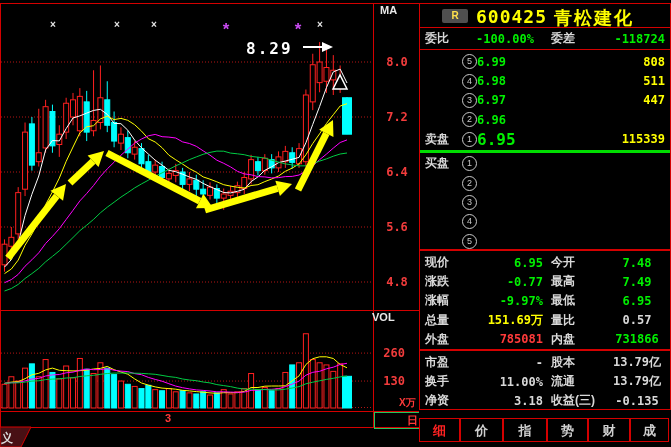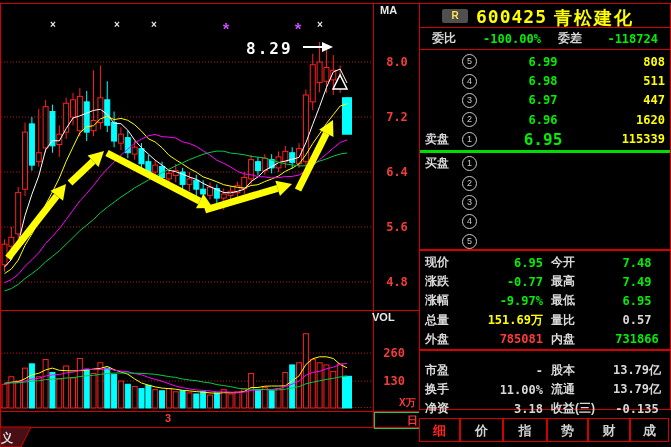--- a/index.html
+++ b/index.html
@@ -21,36 +21,36 @@
               border-left:9px solid transparent;border-bottom:9px solid #fff;}
   
   #right-panel{position:absolute;left:419px;top:3px;width:252px;height:442px;background:#000;}
   .sect{position:absolute;left:0;width:252px;border:1px solid #d40000;box-sizing:border-box;background:#000;}
   .g{color:#00f000}.y{color:#ffff00}.r{color:#ff3a3a}.w{color:#d8d8d8}
   #rp-title{top:0;height:25px;}
   #r-badge{position:absolute;left:22px;top:5px;width:26px;height:14px;background:#4f4f4f;
            color:#ffe14c;font-size:10px;font-weight:bold;text-align:center;line-height:14px;border-radius:2px;}
   #rp-title .code{position:absolute;left:56px;top:2px;font-size:18px;font-weight:bold;color:#ffff00;letter-spacing:1px;}
   #rp-title .name{position:absolute;left:134px;top:2px;font-size:18px;font-weight:bold;color:#ffff00;letter-spacing:2px;}
-  #rp-weibi{top:24px;height:23px;display:flex;align-items:center;padding:0 12px;font-size:12px;font-weight:bold;}
+  #rp-weibi{top:24px;height:23px;display:flex;align-items:center;padding:0 5px;font-size:12px;font-weight:bold;}
   #rp-weibi .l1{width:40px;color:#d8d8d8;}
   #rp-weibi .v1{width:80px;text-align:center;}
   #rp-weibi .l2{width:44px;margin-left:6px;color:#d8d8d8;}
   #rp-weibi .v2{flex:1;text-align:right;}
   #rp-book{top:46px;height:201px;padding-top:2px;}
   .obrow{display:flex;align-items:center;height:19.4px;padding:0 5px;font-size:12px;font-weight:bold;}
   .oblab{width:37px;color:#d8d8d8;}
   .circ{width:13px;height:13px;border:1px solid #c8c8c8;border-radius:50%;color:#c8c8c8;
         font-size:9px;line-height:13px;text-align:center;font-weight:normal;flex:none;}
-  .obprice{width:84px;text-align:center;padding-left:24px;}
+  .obprice{width:84px;text-align:left;}
   .obvol{flex:1;text-align:right;}
   .obrow.best .obprice{font-size:16px;}
   #book-divider{height:3px;background:#00dd00;margin:1px 0;}
   #rp-info1{top:247px;height:100px;padding-top:2px;}
-  #rp-info2{top:347px;height:60px;padding-top:10px;}
+  #rp-info2{top:347px;height:60px;padding-top:2px;}
   .irow{display:flex;align-items:center;height:19.2px;padding:0 5px;font-size:12px;font-weight:bold;}
   .ilab{width:46px;color:#d8d8d8;font-weight:bold;}
   .ival1{width:72px;text-align:right;}
   .ilab2{width:58px;margin-left:8px;color:#d8d8d8;}
   .ival2{flex:1;text-align:center;}
   #rp-tabs{position:absolute;top:415px;left:0;width:252px;height:26px;display:flex;}
   .tab{border:1px solid #d40000;height:24px;line-height:24px;text-align:center;
        font-size:13px;font-weight:bold;color:#cfcfcf;cursor:pointer;box-sizing:border-box;}
   .tab.active{color:#ff2222;}
 </style>
@@ -308,21 +308,20 @@
       <div class="obrow">
         <span class="oblab"></span>
           <span class="circ">3</span>
         <span class="obprice g num">6.97</span>
         <span class="obvol y num">447</span>
       </div>
       <div class="obrow">
         <span class="oblab"></span>
           <span class="circ">2</span>
         <span class="obprice g num">6.96</span>
-        <span class="obvol y num">1620</span>
       </div>
       <div class="obrow best">
         <span class="oblab">卖盘</span>
         <span class="circ">1</span>
         <span class="obprice g num">6.95</span>
         <span class="obvol y num">115339</span>
       </div>
       <div id="book-divider"></div>
       <div class="obrow">
         <span class="oblab">买盘</span>

